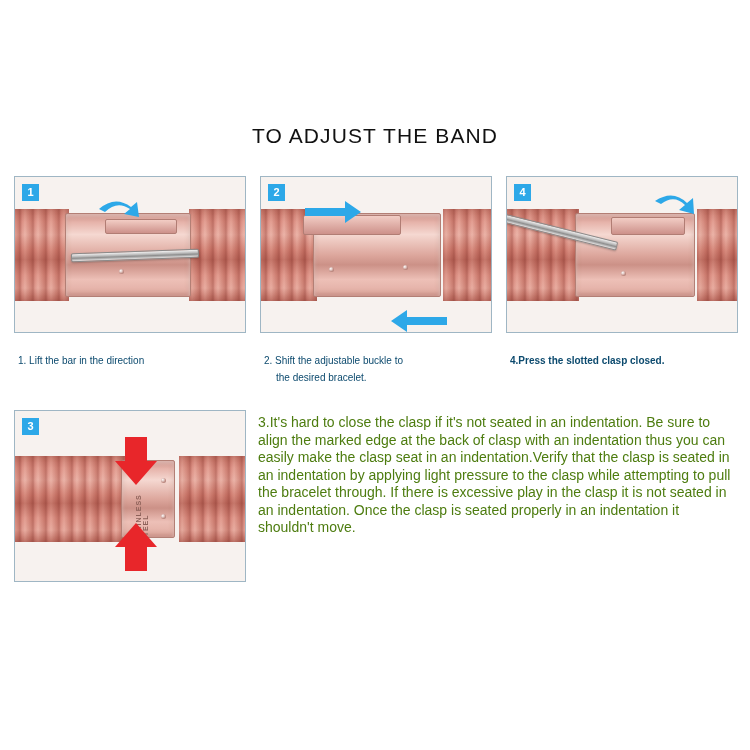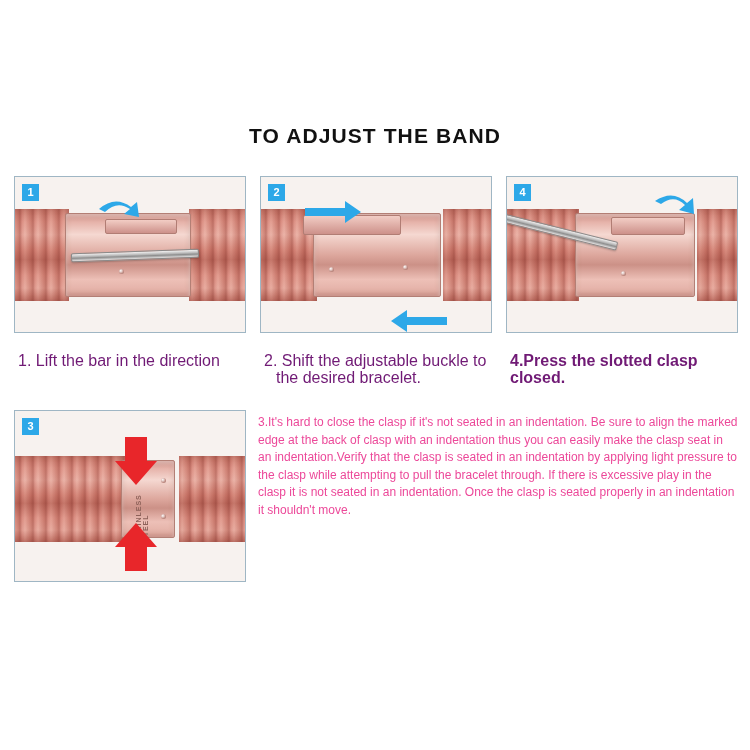--- a/index.html
+++ b/index.html
@@ -21,21 +21,21 @@
     width: 750px;
     height: 750px;
   }
   .title {
     position: absolute;
     left: 0;
     top: 124px;
     width: 750px;
     text-align: center;
     font-size: 21px;
-    font-weight: bold;
+    font-weight: normal;
     letter-spacing: 1.1px;
     color: #111;
   }
 
   
   .panel {
     position: absolute;
     border: 1px solid #9fb6c4;
     background: #ffffff;
     overflow: hidden;
@@ -124,31 +124,31 @@
     font-size: 7px;
     letter-spacing: 1px;
     color: #8d6159;
     transform: rotate(180deg);
     writing-mode: vertical-rl;
     font-weight: bold;
   }
 
   .caption {
     position: absolute;
-    font-size: 16px;
+    font-size: 10px;
     line-height: 17px;
-    color: #701a75;
+    color: #0c4a6e;
   }
   .caption .ind { display: block; padding-left: 12px; }
 
   .body-text {
     position: absolute;
-    font-size: 12px;
+    font-size: 14px;
     line-height: 17.5px;
-    color: #ec4899;
+    color: #4d7c0f;
   }
 </style>
 </head>
 <body>
 
 <div class="page">
 
   <div class="title">TO ADJUST THE BAND</div>
 
   <div class="panel" style="left:14px; top:176px; width:230px; height:155px;">

